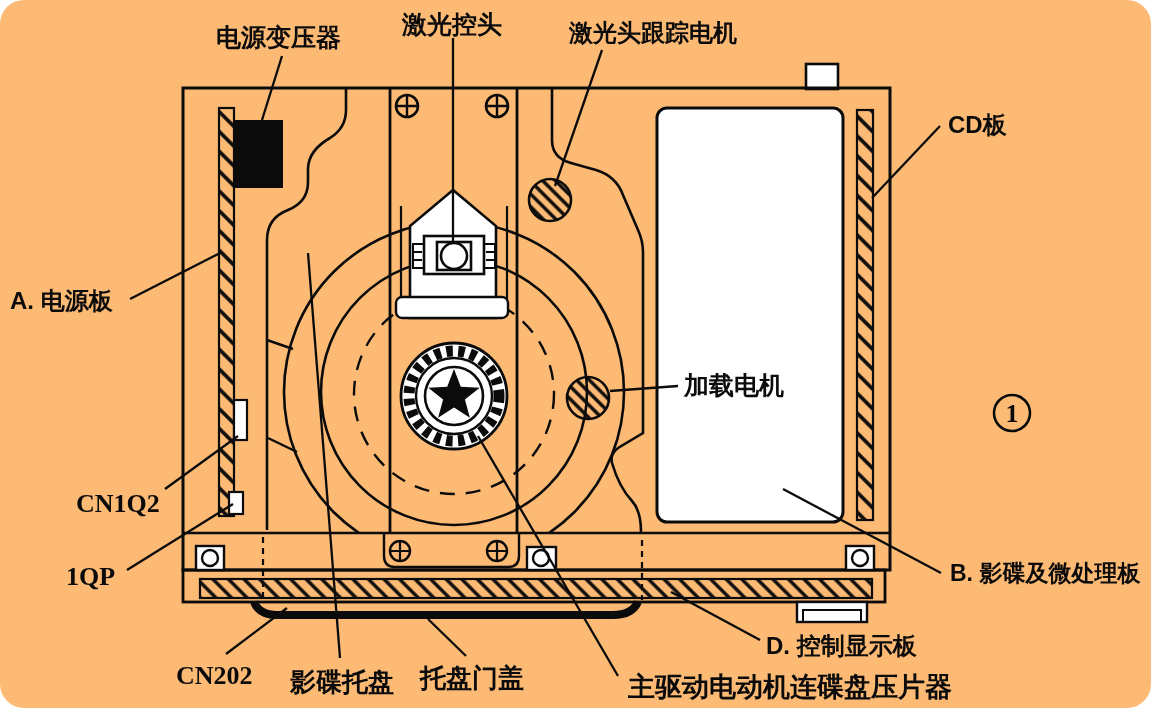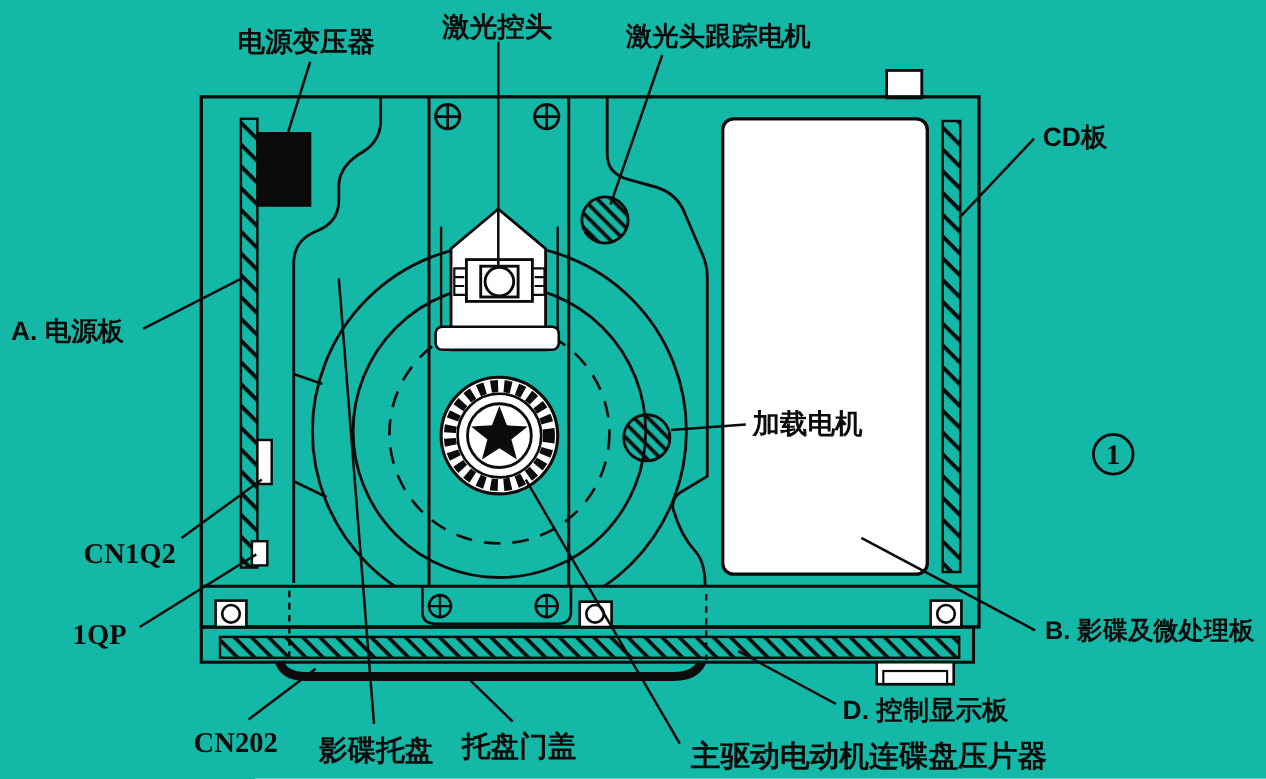--- a/index.html
+++ b/index.html
@@ -1,17 +1,17 @@
 <!DOCTYPE html>
 <html><head>
 <meta charset="utf-8">
 <style>
   html,body{margin:0;padding:0;background:#ffffff;}
-  .page{position:relative;width:1151px;height:708px;background:#14b8a6;overflow:hidden;
-        font-family:"Liberation Sans",sans-serif;}
+  .page{position:relative;width:1151px;height:708px;background:#fdba74;overflow:hidden;
+        font-family:"Liberation Sans",sans-serif;border-radius:24px;}
   svg{display:block;}
   text{fill:#0b0b0b;}
   .cjk{font-family:"Liberation Sans",sans-serif;font-weight:700;}
   .lat{font-family:"Liberation Serif",serif;font-weight:700;}
   .ink{stroke:#0b0b0b;fill:none;}
 </style>
 </head>
 <body>
 
 <div class="page">

